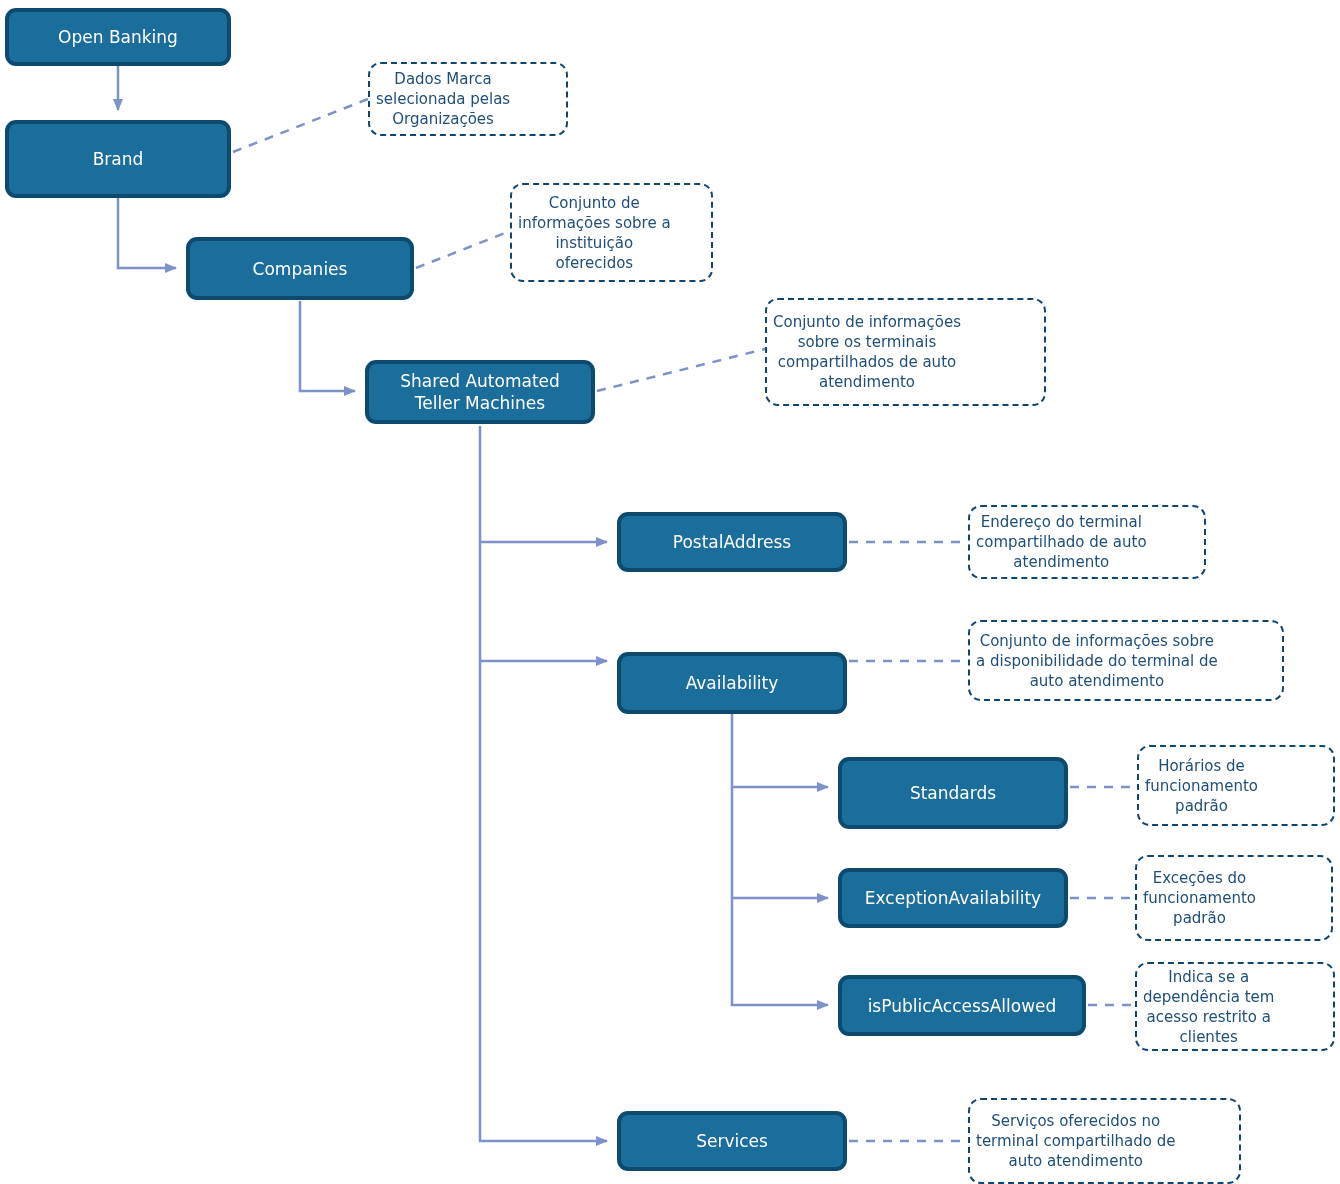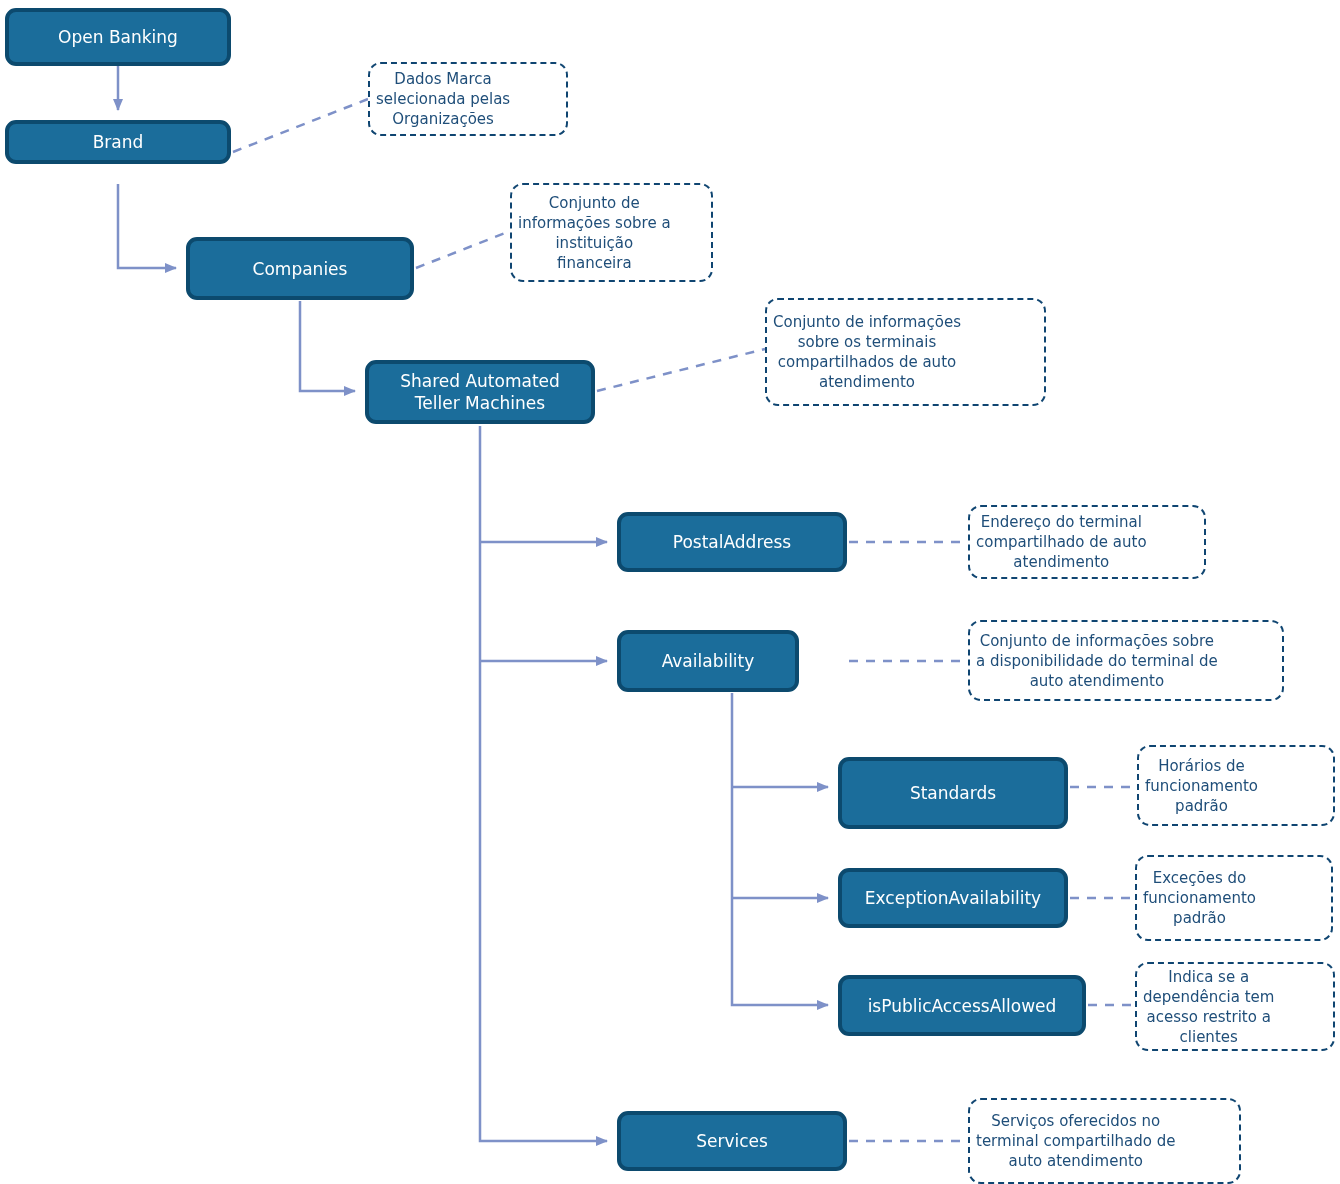--- a/index.html
+++ b/index.html
@@ -74,37 +74,37 @@
     <path class="dash" d="M1070,787 L1135,787"></path>
     <path class="dash" d="M1070,898 L1133,898"></path>
     <path class="dash" d="M1088,1005 L1133,1005"></path>
     <path class="dash" d="M849,1141 L966,1141"></path>
   </svg>
 
   <div class="node" style="left:5px;top:8px;width:226px;height:58px">
     <span>Open Banking</span>
   </div>
 
-  <div class="node" style="left:5px;top:120px;width:226px;height:44px">
+  <div class="node" style="left:5px;top:120px;width:226px;height:78px">
     <span>Brand</span>
   </div>
 
   <div class="node" style="left:186px;top:237px;width:228px;height:63px">
     <span>Companies</span>
   </div>
 
   <div class="node" style="left:365px;top:360px;width:230px;height:64px">
     <span>Shared Automated Teller Machines</span>
   </div>
 
   <div class="node" style="left:617px;top:512px;width:230px;height:60px">
     <span>PostalAddress</span>
   </div>
 
-  <div class="node" style="left:617px;top:630px;width:182px;height:62px">
+  <div class="node" style="left:617px;top:652px;width:230px;height:62px">
     <span>Availability</span>
   </div>
 
   <div class="node" style="left:838px;top:757px;width:230px;height:72px">
     <span>Standards</span>
   </div>
 
   <div class="node" style="left:838px;top:868px;width:230px;height:60px">
     <span>ExceptionAvailability</span>
   </div>
@@ -120,21 +120,21 @@
   <div class="note" style="left:368px;top:62px;width:200px;height:74px">
     <span>Dados Marca
 selecionada pelas
 Organizações</span>
   </div>
 
   <div class="note" style="left:510px;top:183px;width:203px;height:99px">
     <span>Conjunto de
 informações sobre a
 instituição
-financeira</span>
+oferecidos</span>
   </div>
 
   <div class="note" style="left:765px;top:298px;width:281px;height:108px">
     <span>Conjunto de informações
 sobre os terminais
 compartilhados de auto
 atendimento</span>
   </div>
 
   <div class="note" style="left:968px;top:505px;width:238px;height:74px">

